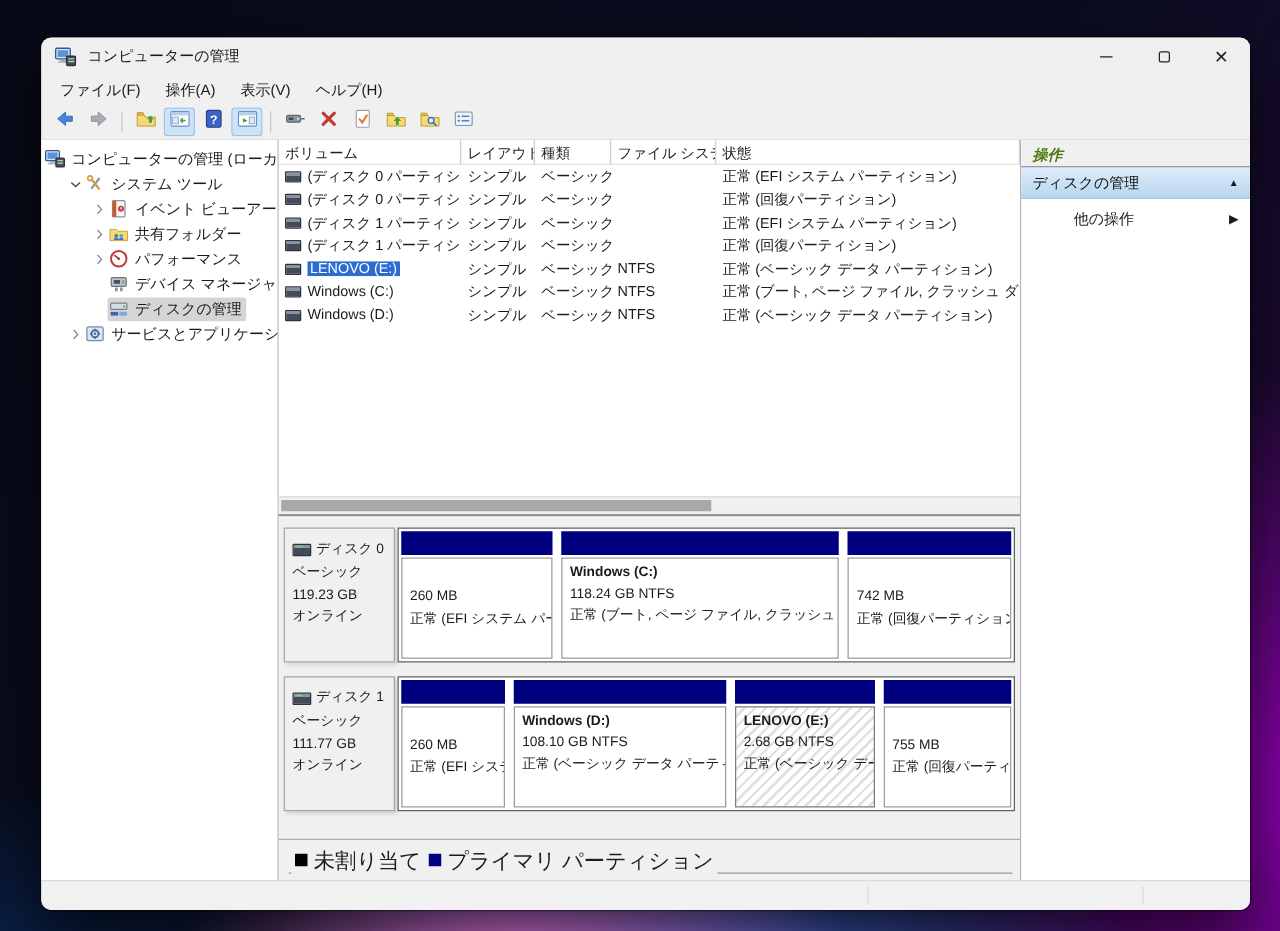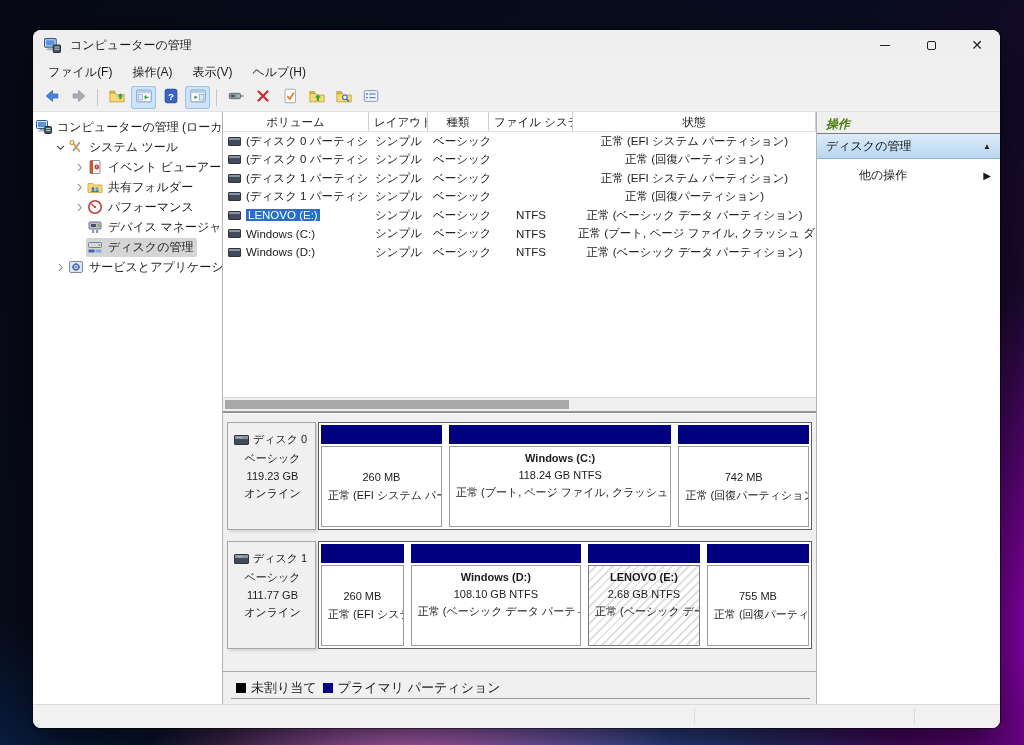--- a/index.html
+++ b/index.html
@@ -53,21 +53,21 @@
     padding-top:5px; font-size:12px; color:#1b1b1b; overflow:hidden; }
   .tree-item { display:flex; align-items:center; height:20px; white-space:nowrap; }
   .expander { width:13px; flex:0 0 13px; display:flex; align-items:center; justify-content:center; }
   .expander svg { width:9px; height:9px; }
   .tree-hl { display:flex; align-items:center; padding:1px 4px 1px 1px; border-radius:2px; }
   .tree-item.selected .tree-hl { background:#d5d5d5; }
   .tree-icon { width:16px; height:16px; flex:0 0 16px; margin-right:5px; }
   .tree-icon svg { width:100%; height:100%; }
 
   
-  .center-panel { flex:1; min-width:0; display:flex; flex-direction:column; border-right:1px solid #b3b3b3;text-align:center; }
+  .center-panel { flex:1; min-width:0; display:flex; flex-direction:column; border-right:1px solid #b3b3b3; }
 
   .volume-section { height:300px; flex:0 0 300px; background:#fff; display:flex; flex-direction:column; border-bottom:1px solid #9a9a9a; }
   .vol-header { display:flex; height:20px; flex:0 0 auto; font-size:11.5px; color:#222; }
   .vh-cell { padding:3px 5px 0 5px; border-right:1px solid #cfcfcf; border-bottom:1px solid #e4e4e4;
     overflow:hidden; white-space:nowrap; flex:0 0 auto; }
   .vh-cell.last { flex:1; min-width:0; }
   .vol-rows { flex:1; overflow:hidden; font-size:11.5px; color:#1b1b1b; }
   .vol-row { display:flex; height:18.5px; align-items:center; }
   .vr-cell { padding:0 5px; overflow:hidden; white-space:nowrap; flex:0 0 auto; }
   .vr-cell.last { flex:1; min-width:0; }
@@ -95,21 +95,21 @@
   .part-body { flex:1; min-height:0; border:1px solid #9d9d9d; background:#fff;
     padding:3px 6px; font-size:11px; line-height:1.55; color:#1b1b1b; overflow:hidden; white-space:nowrap;
     display:flex; flex-direction:column; }
   .part-body.centered { justify-content:center; }
   .part-body .ptitle { font-weight:bold; }
   .part-cell.selected .part-body {
     background:repeating-linear-gradient(135deg, #ffffff 0 4px, #e1e1e1 4px 6px);
     border:1px solid #7c7c7c; }
 
   .legend-row { height:22px; flex:0 0 auto; background:#f0f0f0; border-top:1px solid #ababab;
-    display:flex; align-items:center; padding:16px 10px; position:relative; font-size:13px; color:#1b1b1b; }
+    display:flex; align-items:center; padding:16px 10px; position:relative; font-size:17px; color:#1b1b1b; }
   .legend-rule { position:absolute; left:8px; right:6px; bottom:5px; border-bottom:1px solid #9a9a9a; }
   .legend-item { display:flex; align-items:center; position:relative; z-index:1; background:#f0f0f0; padding:0 3px; }
   .legend-sq { width:10px; height:10px; margin-right:5px; display:inline-block; }
 
   
   .actions-panel { width:183px; flex:0 0 183px; background:#fff; display:flex; flex-direction:column; }
   .actions-header { height:22px; flex:0 0 auto; background:#f0f0f0; border-bottom:1px solid #7d7d7d;
     font-size:12px; font-weight:bold; color:#4d7c0f; padding:4px 9px 0 9px;font-style:italic; }
   .section-header { height:25px; flex:0 0 auto; display:flex; align-items:center; padding:0 9px;
     font-size:12px; color:#111; background:linear-gradient(#dcecfa, #b9d6ef);

